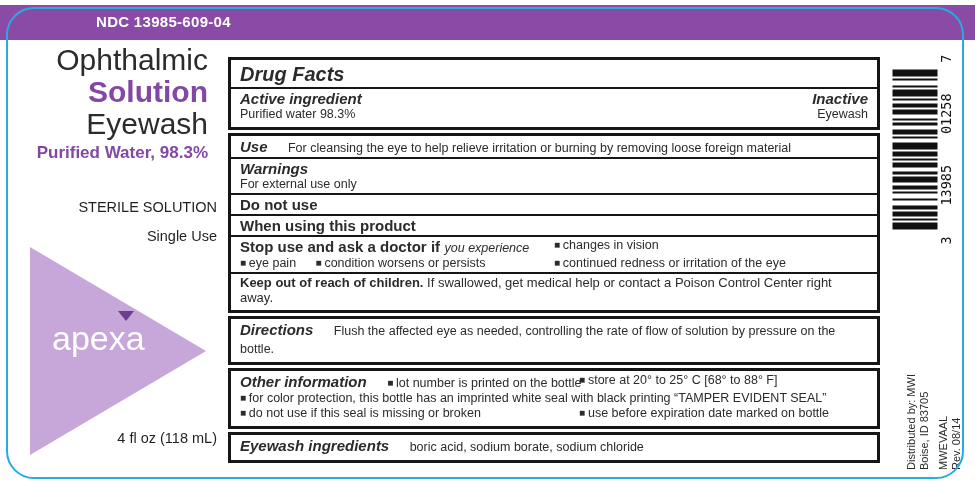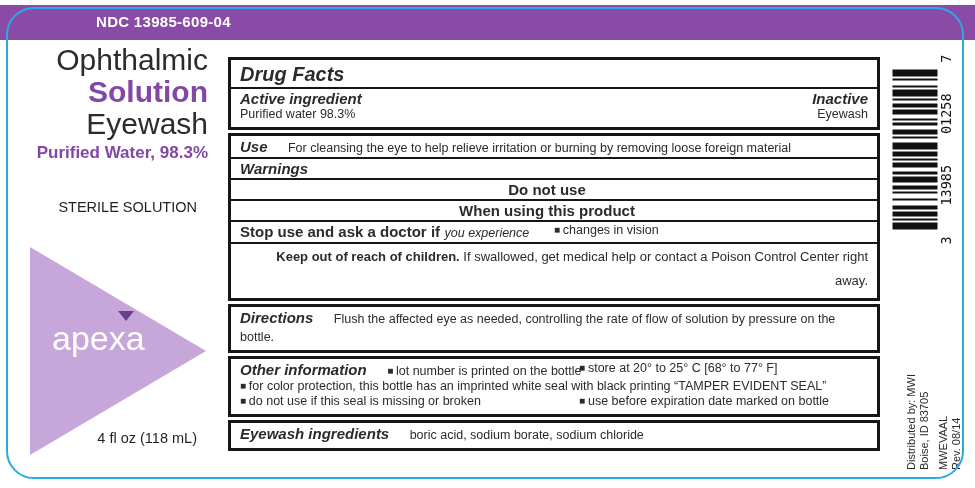--- a/index.html
+++ b/index.html
@@ -15,21 +15,21 @@
   .purple-band{position:absolute;left:0;right:0;top:5px;height:35px;background:var(--purple-band);}
   .card-border{position:absolute;left:6px;top:7px;width:958px;height:472px;
     border:2.5px solid var(--border-blue);border-radius:28px;pointer-events:none;z-index:40;}
   .ndc{position:absolute;left:96px;top:13px;color:#fff;font-weight:bold;font-size:15px;letter-spacing:.3px;z-index:5;}
 
   
   .brand{position:absolute;left:28px;top:44px;width:180px;line-height:32px;text-align:right;}
   .t1,.t3{font-size:30px;font-weight:400;color:var(--text-dark);}
   .t2{font-size:30px;font-weight:bold;color:var(--accent-purple);}
   .t4{font-size:17px;font-weight:bold;color:var(--accent-purple);line-height:20px;margin-top:3px;}
-  .rline{position:absolute;left:20px;width:177px;text-align:right;font-size:14.5px;color:#231f20;}
+  .rline{position:absolute;left:40px;width:177px;text-align:right;font-size:14.5px;color:#231f20;}
   .sterile{top:199px;}
   .single-use{top:228px;}
   .ap-code{top:409px;font-size:14.5px;}
   .ap-code b{font-weight:bold;}
   .volume{top:430px;font-size:14.5px;}
 
   .tri{position:absolute;left:30px;top:247px;width:176px;height:208px;background:var(--light-purple);
     -webkit-clip-path:polygon(0 0,100% 50%,0 100%);clip-path:polygon(0 0,100% 50%,0 100%);}
   .apexa-wrap{position:absolute;left:22px;top:72px;}
   .apexa-text{font-size:34px;color:#fff;letter-spacing:0;}
@@ -46,24 +46,24 @@
   .hb{font-size:15px;font-weight:bold;line-height:17px;white-space:nowrap;}
   .body-txt{font-size:12.5px;line-height:15px;}
   .row-flex{display:flex;justify-content:space-between;align-items:baseline;}
   .sec{position:relative;}
   .blt::before{content:"■ ";font-size:10px;position:relative;top:-1px;}
   .gap-l{margin-left:16px;}
   .gap-xl{margin-left:30px;}
   .abs54{position:absolute;left:54%;}
   .abs50{position:absolute;left:50%;}
   .ital{font-style:italic;}
-  .flexsec{display:flex;justify-content:center;}
+  .flexsec{display:flex;}
   .flexsec .hb{margin-right:14px;}
   .keep b{font-weight:bold;}
-  .keep{font-size:13px;line-height:24px;text-align:right;}
+  .keep{font-size:13px;line-height:15px;}
 
   
   .barcode{position:absolute;left:828px;top:119px;width:190px;height:61px;
     transform:rotate(-90deg);display:flex;flex-direction:column;}
   .bars{height:45px;margin:0 15px;display:flex;align-items:stretch;}
   .bars div{background:#111;height:100%;}
   .bc-digits{display:flex;justify-content:space-between;font-family:"DejaVu Sans Mono",monospace;
     font-size:13.5px;line-height:15px;margin-top:1px;color:#111;}
 
   
@@ -78,20 +78,21 @@
   <div class="purple-band"></div>
   <div class="ndc">NDC 13985-609-04</div>
 
   <div class="brand">
     <div class="t1">Ophthalmic</div>
     <div class="t2">Solution</div>
     <div class="t3">Eyewash</div>
     <div class="t4">Purified Water, 98.3%</div>
   </div>
   <div class="rline sterile">STERILE SOLUTION</div>
+  <div class="rline single-use">Single Use</div>
 
   <div class="tri">
     <div class="apexa-wrap">
       <span class="apexa-mark"></span>
       <span class="apexa-text">apexa</span>
     </div>
   </div>
 
   <div class="rline volume">4 fl oz (118 mL)</div>
 
@@ -112,55 +113,61 @@
 
     <div class="df-box">
       <div class="sec">
         <span class="hi">Use</span>
         <span class="body-txt gap-l">For cleansing the eye to help relieve irritation or burning by removing loose foreign material</span>
       </div>
       <div class="df-div"></div>
 
       <div class="sec">
         <div class="hi">Warnings</div>
+        <div class="body-txt">For external use only</div>
       </div>
       <div class="df-div"></div>
 
       <div class="sec flexsec">
         <span class="hb">Do not use</span>
       </div>
       <div class="df-div"></div>
 
       <div class="sec flexsec">
         <span class="hb">When using this product</span>
       </div>
       <div class="df-div"></div>
 
       <div class="sec">
         <div class="sec">
           <span class="hb">Stop use and ask a doctor if</span>
           <span class="body-txt ital">you experience</span>
           <span class="abs50 body-txt blt">changes in vision</span>
         </div>
+        <div class="sec body-txt">
+          <span class="blt">eye pain</span>
+          <span class="blt gap-l">condition worsens or persists</span>
+          <span class="abs50 blt">continued redness or irritation of the eye</span>
+        </div>
       </div>
       <div class="df-div"></div>
 
       <div class="keep"><b>Keep out of reach of children.</b><span> If swallowed, get medical help or contact a Poison Control Center right away.</span></div>
     </div>
 
     <div class="df-box">
       <span class="hi">Directions</span>
       <span class="body-txt gap-l">Flush the affected eye as needed, controlling the rate of flow of solution by pressure on the bottle.</span>
     </div>
 
     <div class="df-box">
       <div class="sec">
         <span class="hi">Other information</span>
         <span class="body-txt blt gap-l">lot number is printed on the bottle</span>
-        <span class="abs54 body-txt blt">store at 20° to 25° C [68° to 77° F]</span>
+        <span class="abs54 body-txt blt">store at 20° to 25° C [68° to 88° F]</span>
       </div>
       <div class="body-txt"><span class="blt">for color protection, this bottle has an imprinted white seal with black printing “TAMPER EVIDENT SEAL”</span></div>
       <div class="sec body-txt">
         <span class="blt">do not use if this seal is missing or broken</span>
         <span class="abs54 blt">use before expiration date marked on bottle</span>
       </div>
     </div>
 
     <div class="df-box">
       <span class="hi">Eyewash ingredients</span>

